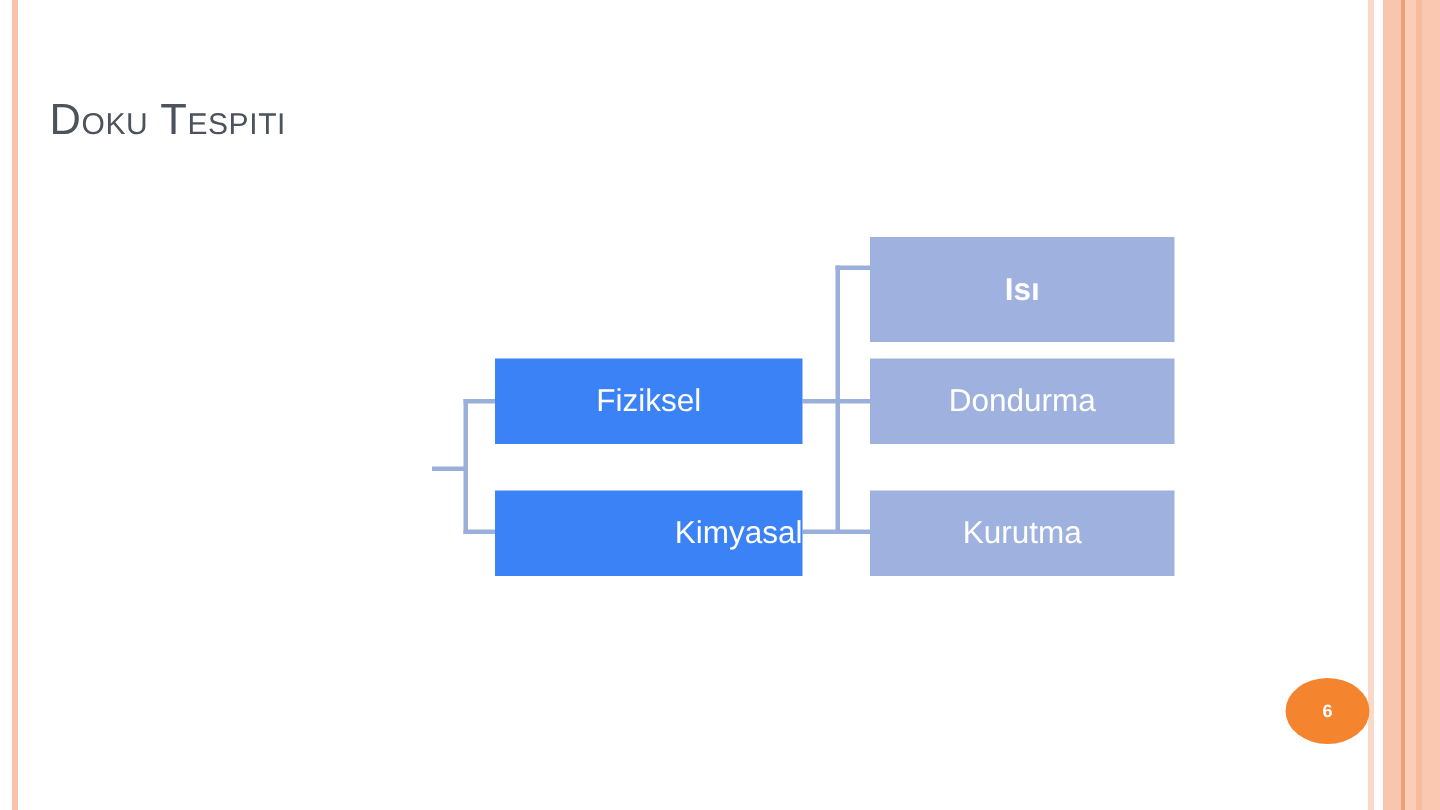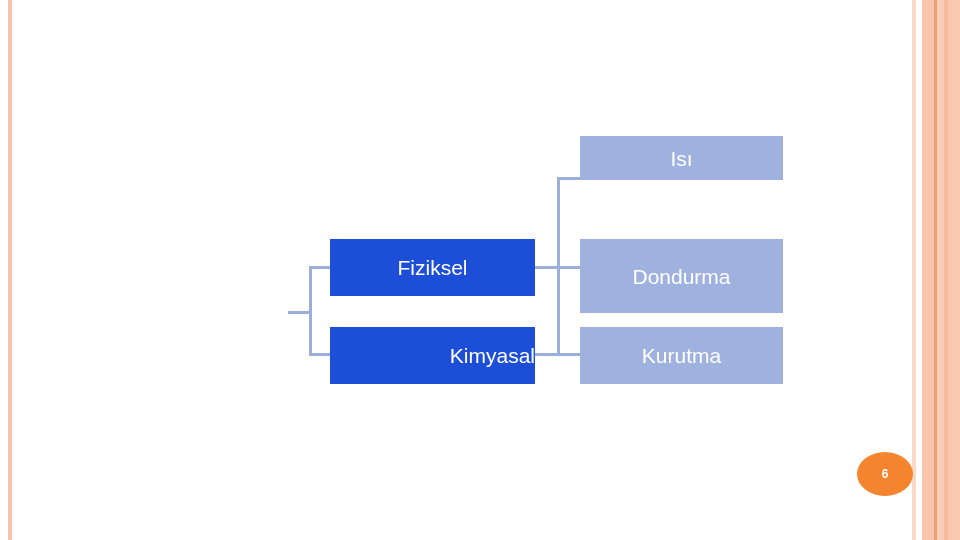--- a/index.html
+++ b/index.html
@@ -60,21 +60,21 @@
     display: flex;
     align-items: center;
     justify-content: center;
     color: #ffffff;
     font-size: 21px;
     line-height: 1;
     white-space: nowrap;
     box-sizing: border-box;
   }
   .node.lvl1 { background: #6f94d2; }
-  .node.lvl2 { background: #1d4ed8; }
+  .node.lvl2 { background: #3b82f6; }
   .node.lvl3 { background: #9fb1de; }
 
   
   .node.root-overflow {
     justify-content: flex-start;
     padding-left: 0;
     overflow: visible;
   }
   .node.root-overflow .node-label {
     position: relative;
@@ -113,20 +113,21 @@
 
   <div class="vrule left-thin"></div>
 
   <div class="vrule r1"></div>
   <div class="vrule r2"></div>
   <div class="vrule r3"></div>
   <div class="vrule r4"></div>
   <div class="vrule r5"></div>
   <div class="vrule r6"></div>
 
+  <div id="title">Doku Tespiti</div>
 
   <div id="diagram">
 
     <div class="conn h" style="left:288px; top:311px; width:24px;"></div>
 
     <div class="conn v" style="left:309px; top:266px; height:90px;"></div>
 
     <div class="conn h" style="left:309px; top:266px; width:22px;"></div>
 
     <div class="conn h" style="left:309px; top:353px; width:22px;"></div>
@@ -145,25 +146,25 @@
 
 
     <div class="node lvl2" style="left:330px; top:239px; width:205px; height:57px;">
       <span class="node-label">Fiziksel</span>
     </div>
 
     <div class="node lvl2" style="left:330px; top:327px; width:205px; height:57px;justify-content:flex-end;">
       <span class="node-label">Kimyasal</span>
     </div>
 
-    <div class="node lvl3" style="left:580px; top:136px; width:203px; height:44px;">
+    <div class="node lvl3" style="left:580px; top:158px; width:203px; height:70px;font-weight:bold;">
       <span class="node-label">Isı</span>
     </div>
 
-    <div class="node lvl3" style="left:580px; top:239px; width:203px; height:74px;">
+    <div class="node lvl3" style="left:580px; top:239px; width:203px; height:57px;">
       <span class="node-label">Dondurma</span>
     </div>
 
     <div class="node lvl3" style="left:580px; top:327px; width:203px; height:57px;">
       <span class="node-label">Kurutma</span>
     </div>
 
   </div>
 
   <div id="page-badge">

